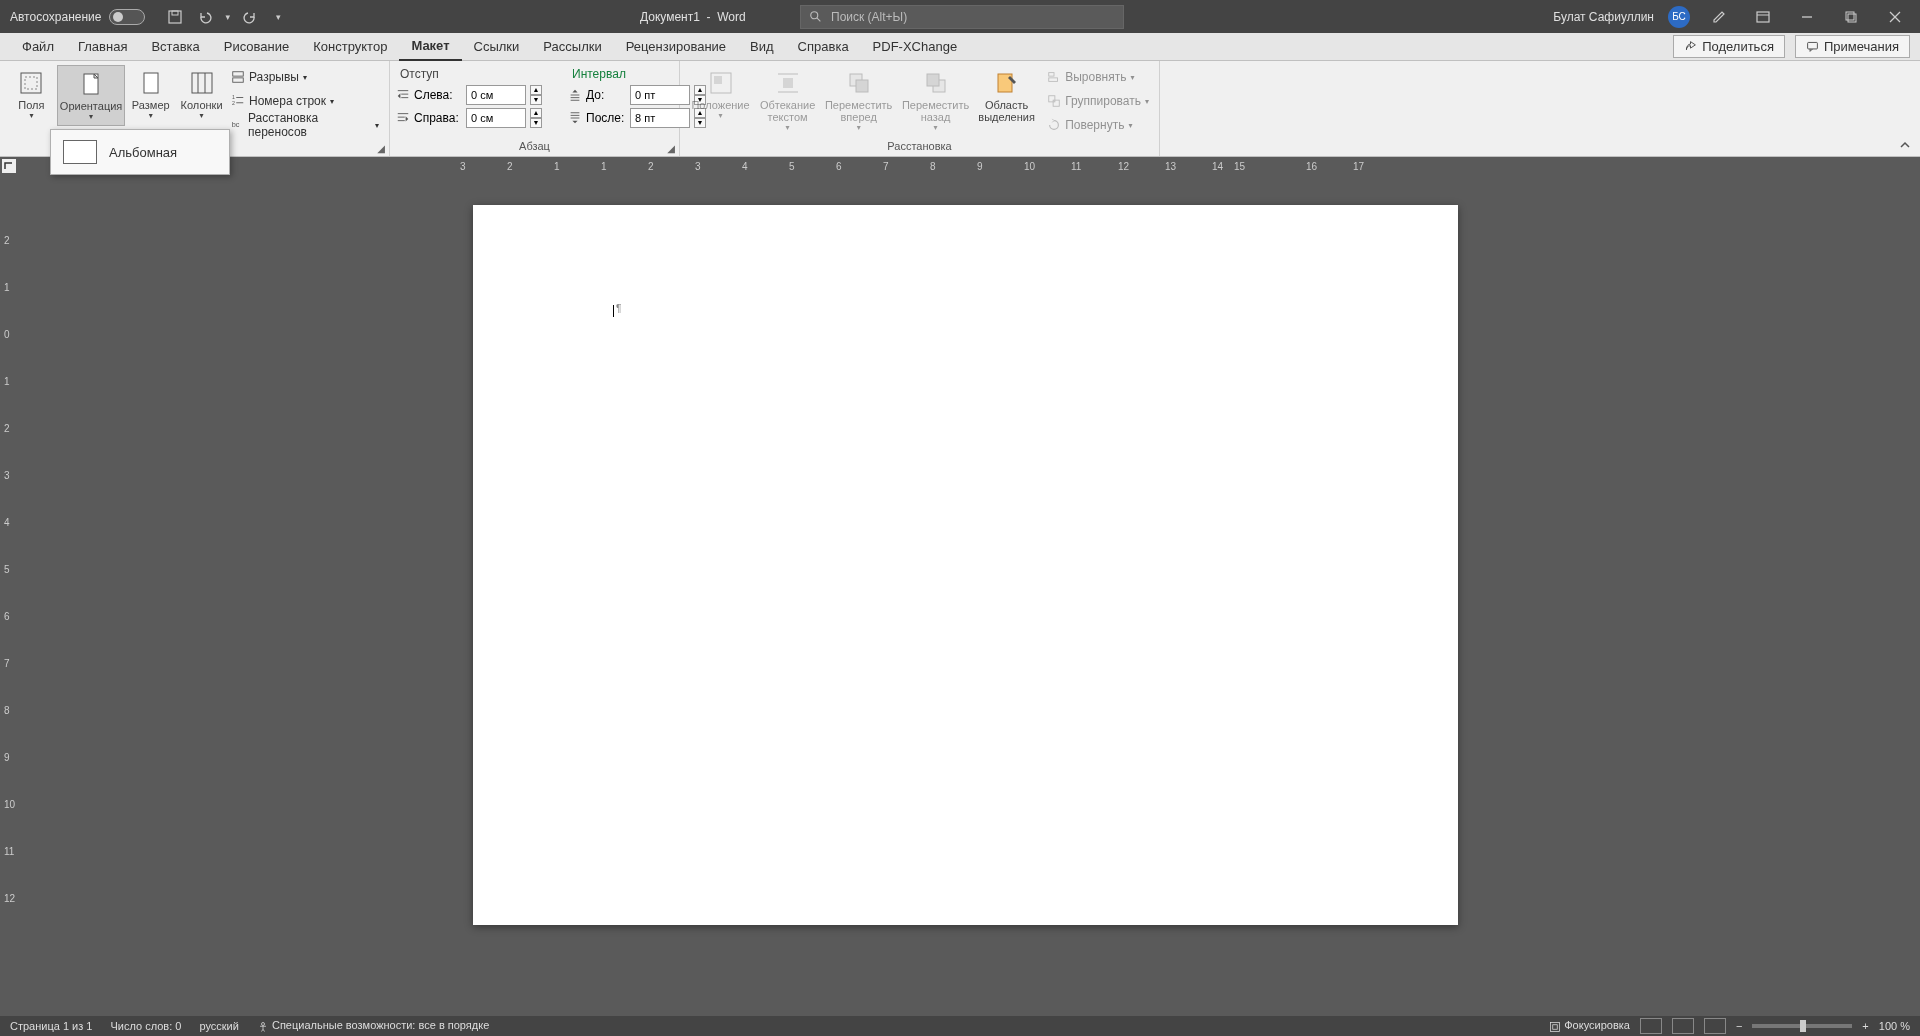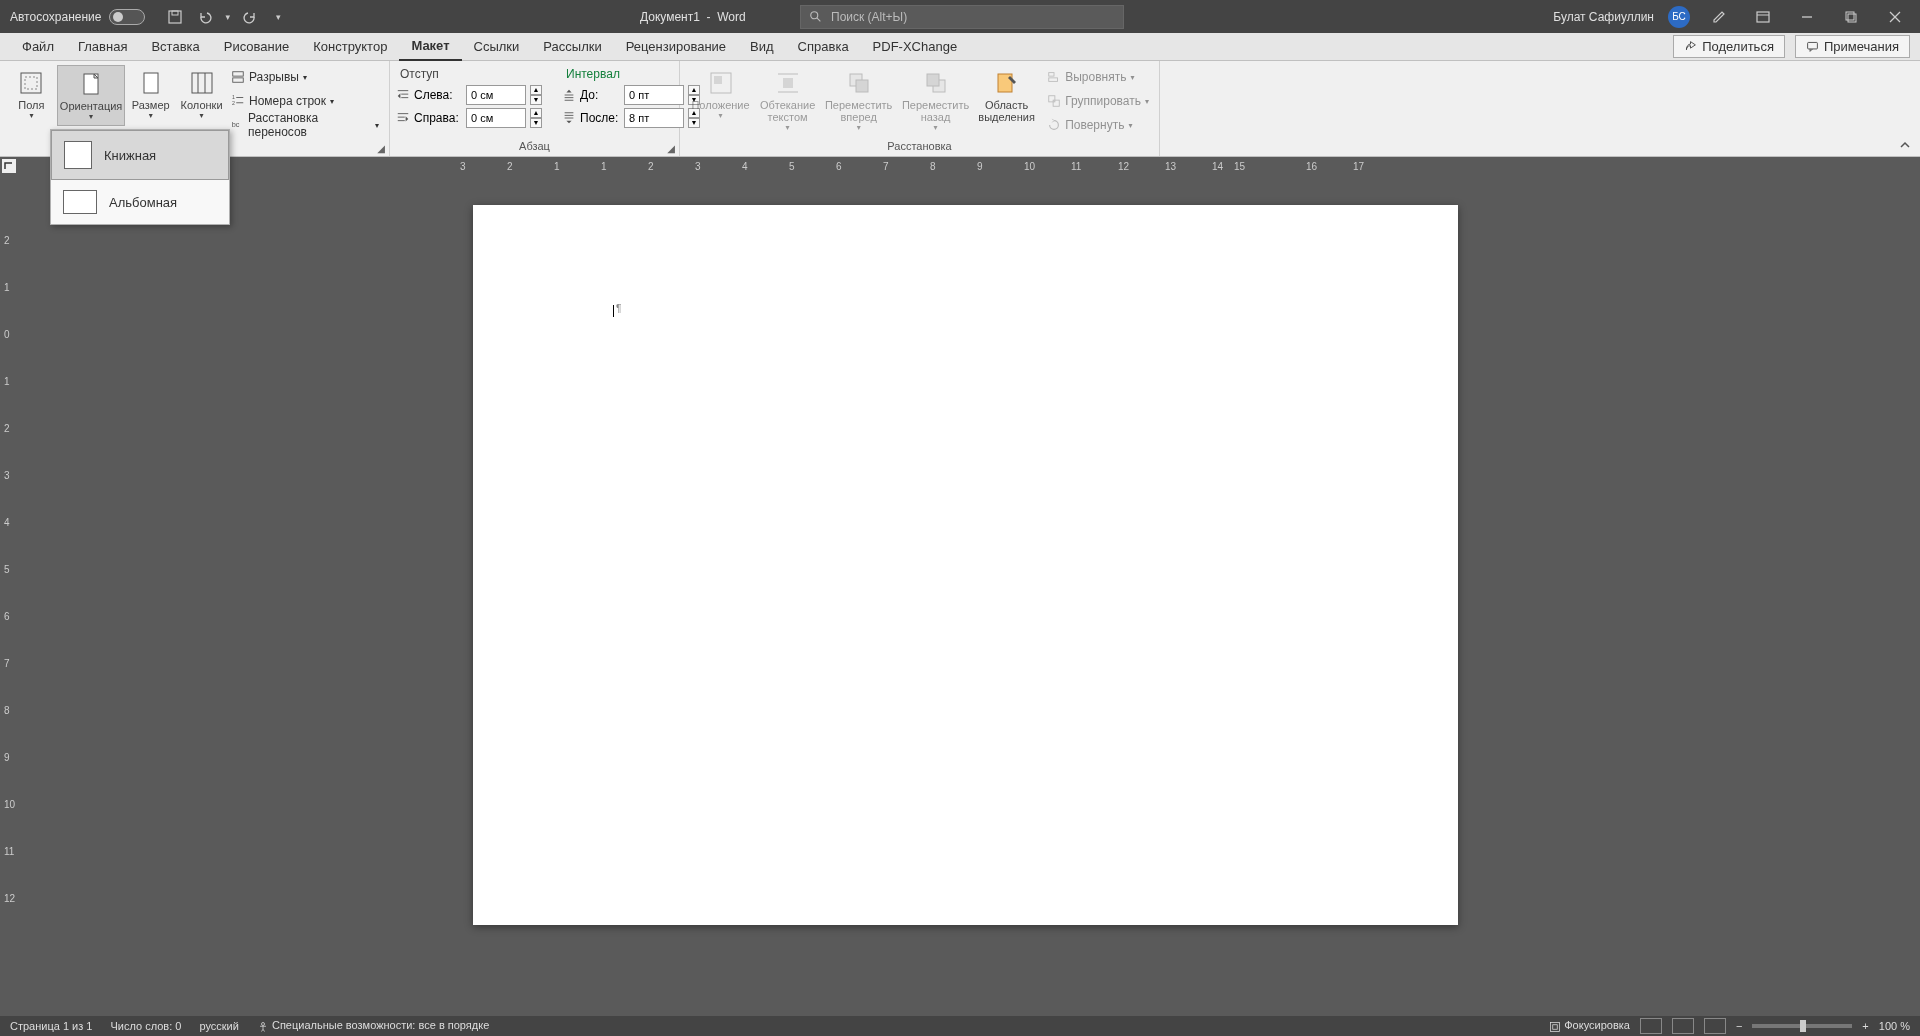--- a/index.html
+++ b/index.html
@@ -249,21 +249,21 @@
           <span>Расстановка переносов</span>
           <span style="font-size:8px;">▾</span>
         </div>
       </div>
     </div>
     <div class="group-label">ры страницы</div>
     <div class="dialog-launcher">◢</div>
   </div>
 
   <div class="ribbon-group" style="width:290px;">
-    <div class="group-body" style="gap:20px;">
+    <div class="group-body" style="gap:26px;">
       <div class="vstack">
         <div style="font-size:12px;color:#444;padding:2px 4px;">Отступ</div>
         <div class="spin-wrap" style="margin-top:2px;">
           <svg width="14" height="14" viewBox="0 0 16 16">
               <line x1="2" y1="3" x2="14" y2="3" stroke="#555"></line>
               <line x1="6" y1="7" x2="14" y2="7" stroke="#555"></line>
               <line x1="6" y1="11" x2="14" y2="11" stroke="#555"></line>
               <path d="M2 9 L5 6 L5 12 Z" fill="#555"></path>
             </svg>
           <span class="spin-label">Слева:</span>
@@ -406,24 +406,20 @@
     <div class="group-label">Расстановка</div>
   </div>
   <div class="ribbon-collapse">
     <svg width="14" height="14" viewBox="0 0 14 14">
         <path d="M3 9 L7 5 L11 9" fill="none" stroke="#555" stroke-width="1.5"></path>
       </svg>
   </div>
 </div>
 
 <div class="dropdown">
-  <div class="dd-item selected">
-    <div class="dd-icon"></div>
-    <span>Книжная</span>
-  </div>
   <div class="dd-item">
     <div class="dd-icon landscape"></div>
     <span>Альбомная</span>
   </div>
 </div>
 
 <div class="ruler-h">
   <div style="position:absolute;left:2px;top:2px;width:14px;height:14px;background:#eee;">
     <svg width="14" height="14" viewBox="0 0 14 14">
         <path d="M3 10 L3 4 L10 4" fill="none" stroke="#333" stroke-width="1.5"></path>

